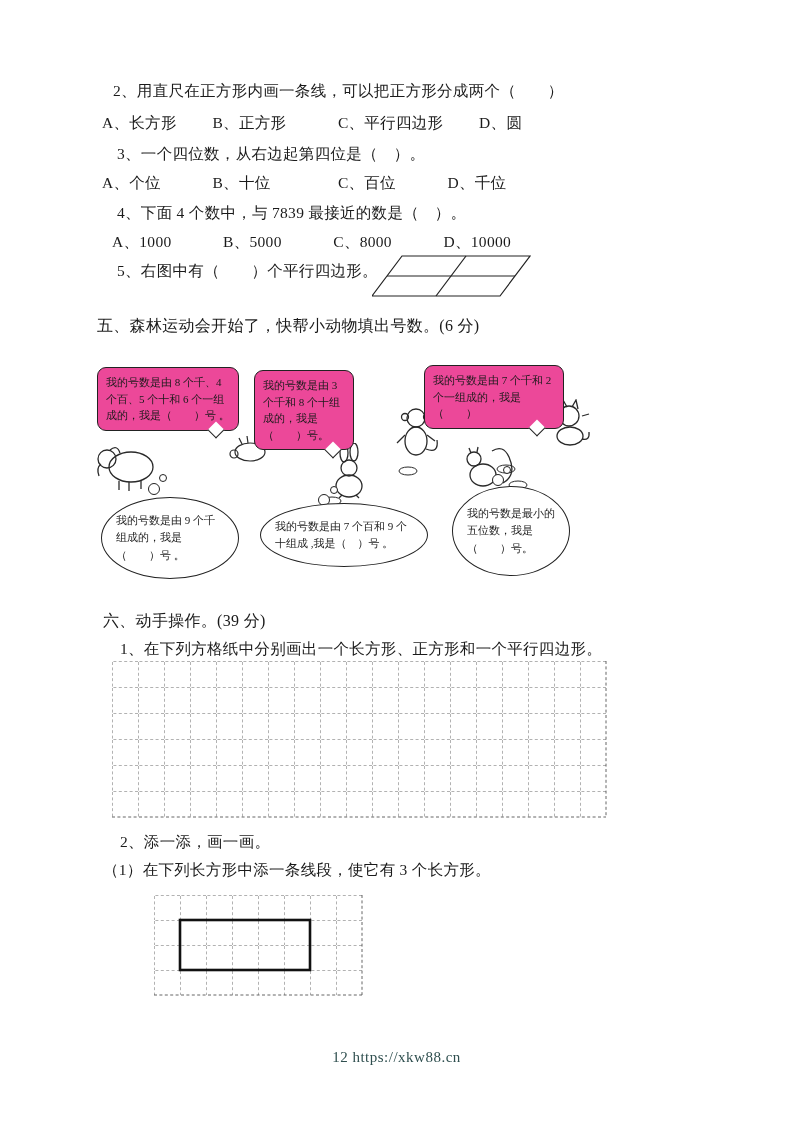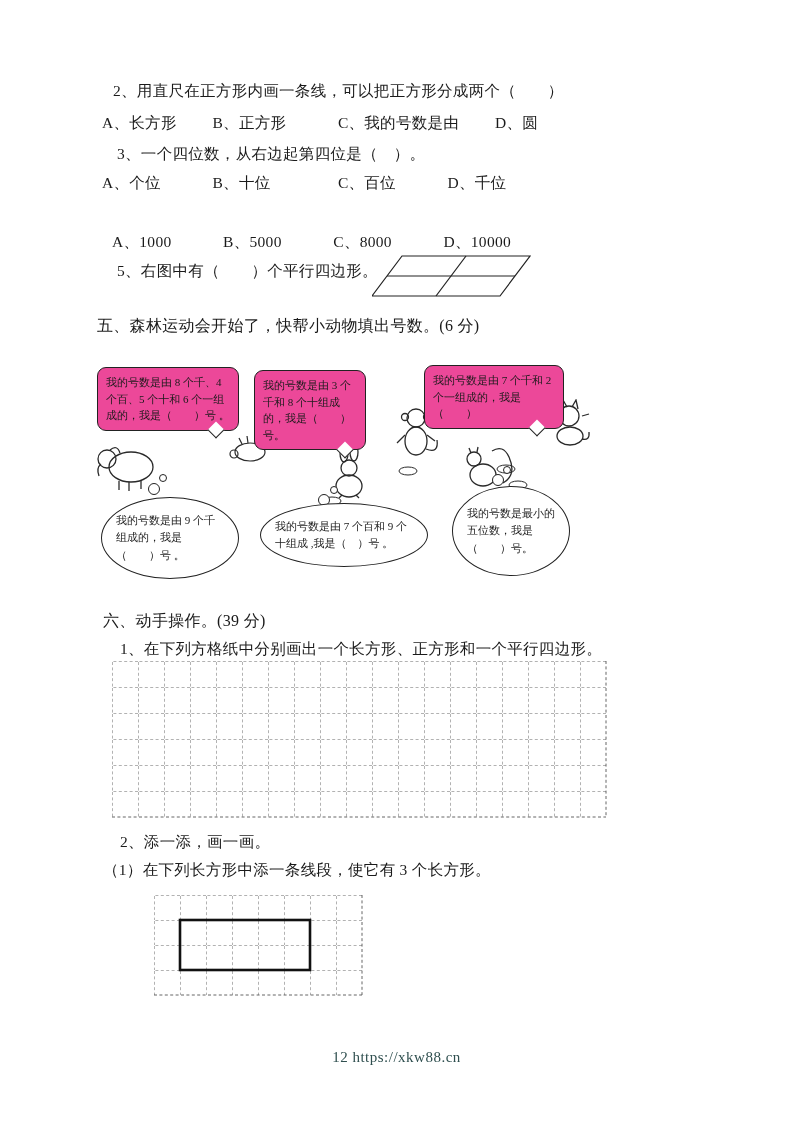--- a/index.html
+++ b/index.html
@@ -27,25 +27,26 @@
   .puff{position:absolute;border:1.1px solid #222;border-radius:50%;background:#fff;z-index:2;}
   .figure{position:absolute;}
   .footer{position:absolute;width:100%;text-align:center;font-size:15px;letter-spacing:.5px;}
 </style>
 </head>
 <body>
 
 <div class="page">
 
   <div class="line" style="left:113px;top:81px">2、用直尺在正方形内画一条线，可以把正方形分成两个（　　）</div>
-  <div class="line" style="left:102px;top:113px">A、长方形　　 B、正方形　　　 C、我的号数是由　　 D、圆</div>
+  <div class="line" style="left:102px;top:113px">A、长方形　　 B、正方形　　　 C、平行四边形　　 D、圆</div>
 
   <div class="line" style="left:117px;top:144px">3、一个四位数，从右边起第四位是（　）。</div>
   <div class="line" style="left:102px;top:173px">A、个位　　　 B、十位　　　　 C、百位　　　 D、千位</div>
 
+  <div class="line" style="left:117px;top:203px">4、下面 4 个数中，与 7839 最接近的数是（　）。</div>
   <div class="line" style="left:112px;top:232px">A、1000　　　 B、5000　　　 C、8000　　　 D、10000</div>
 
   <div class="line" style="left:117px;top:261px">5、右图中有（　　）个平行四边形。</div>
 
   <div class="figure" style="left:372px;top:252px">
     <svg width="160" height="48" viewBox="0 0 160 48">
       <g fill="none" stroke="#222" stroke-width="1.2">
         <polygon points="30,4 158,4 128,44 0,44"></polygon>
         <line x1="94" y1="4" x2="64" y2="44"></line>
         <line x1="15" y1="24" x2="143" y2="24"></line>
@@ -53,21 +54,21 @@
     </svg>
   </div>
 
   <div class="line section-title" style="left:97px;top:316px">五、森林运动会开始了，快帮小动物填出号数。(6 分)</div>
 
   <div class="bubble" style="left:97px;top:367px;width:142px;">
     <span>我的号数是由 8 个千、4 个百、5 个十和 6 个一组成的，我是（　　）号 。</span>
     <span class="tail" style="right:16px"></span>
   </div>
 
-  <div class="bubble" style="left:254px;top:370px;width:112px;">
+  <div class="bubble" style="left:254px;top:370px;width:100px;">
     <span>我的号数是由 3 个千和 8 个十组成的，我是（　　）号。</span>
     <span class="tail" style="right:14px"></span>
   </div>
 
   <div class="bubble" style="left:424px;top:365px;width:140px;">
     <span>我的号数是由 7 个千和 2 个一组成的，我是（　　）</span>
     <span class="tail" style="right:20px"></span>
   </div>
 
   <div class="figure" style="left:95px;top:437px">

